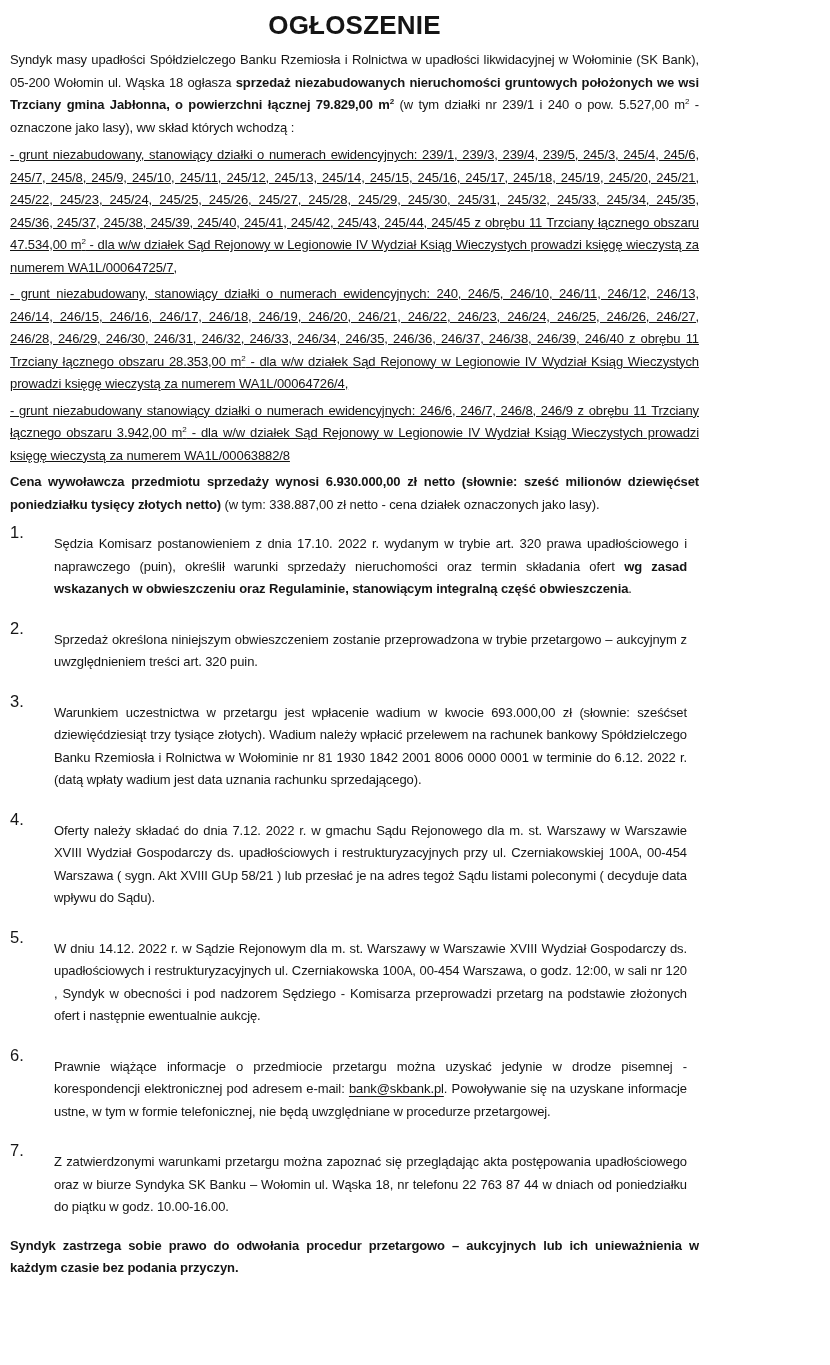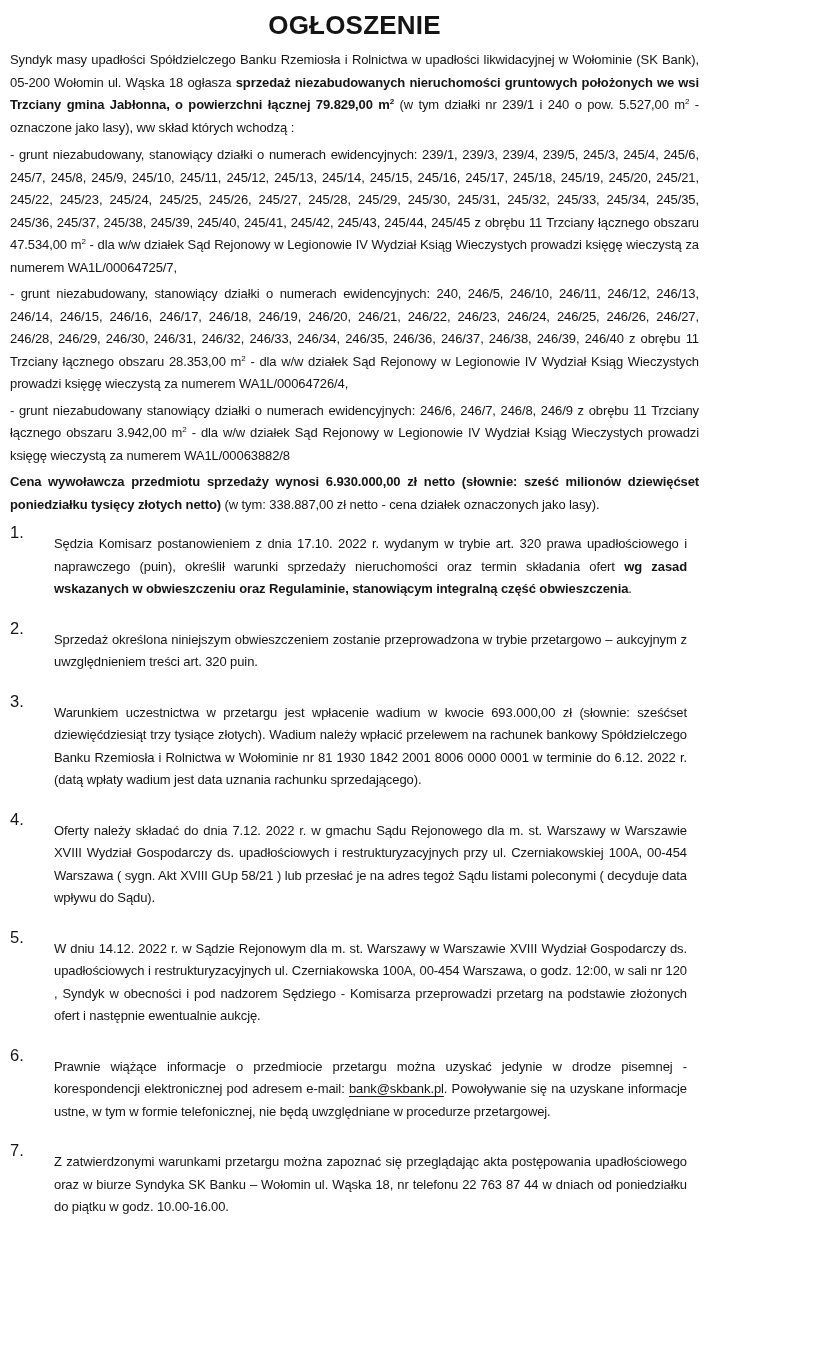--- a/index.html
+++ b/index.html
@@ -25,21 +25,21 @@
     font-weight: 700;
     letter-spacing: 0.2px;
   }
   .para {
     margin: 0 0 5px 0;
     text-align: justify;
     font-size: 13px;
     line-height: 22.5px;
     letter-spacing: -0.1px;
   }
-  .tight { margin-bottom: 4px; }
+  .tight { margin-bottom: 4px; text-decoration: underline; }
   .num-list { margin: 1px 0 0 0; }
   .li {
     display: flex;
     margin: 0 0 4px 0;
   }
   .li .num {
     flex: 0 0 32px;
     font-size: 16.5px;
     line-height: 22.5px;
   }
@@ -93,14 +93,15 @@
     <div class="li">
       <span class="num">6.</span>
       <p class="para li-text"><span class="seg-r">Prawnie wiążące informacje o przedmiocie przetargu można uzyskać jedynie w drodze pi­semnej - korespondencji elektronicznej pod adresem e-mail: </span><span class="seg-u">bank@skbank.pl</span><span class="seg-r">. Powoływa­nie się na uzyskane informacje ustne, w tym w formie telefonicznej, nie będą uwzględniane w procedurze przetargowej.</span></p>
     </div>
     <div class="li">
       <span class="num">7.</span>
       <p class="para li-text"><span class="seg-r">Z zatwierdzonymi warunkami przetargu można zapoznać się przeglądając akta postępowa­nia upadłościowego oraz w biurze Syndyka SK Banku – Wołomin ul. Wąska 18, nr telefonu 22 763 87 44 w dniach od poniedziałku do piątku w godz. 10.00-16.00.</span></p>
     </div>
   </div>
 
+  <p class="para closing"><span class="seg-b">Syndyk zastrzega sobie prawo do odwołania procedur przetargowo – aukcyjnych lub ich unieważnienia w każdym czasie bez podania przyczyn.</span></p>
 
 </div>
 
 </body></html>

